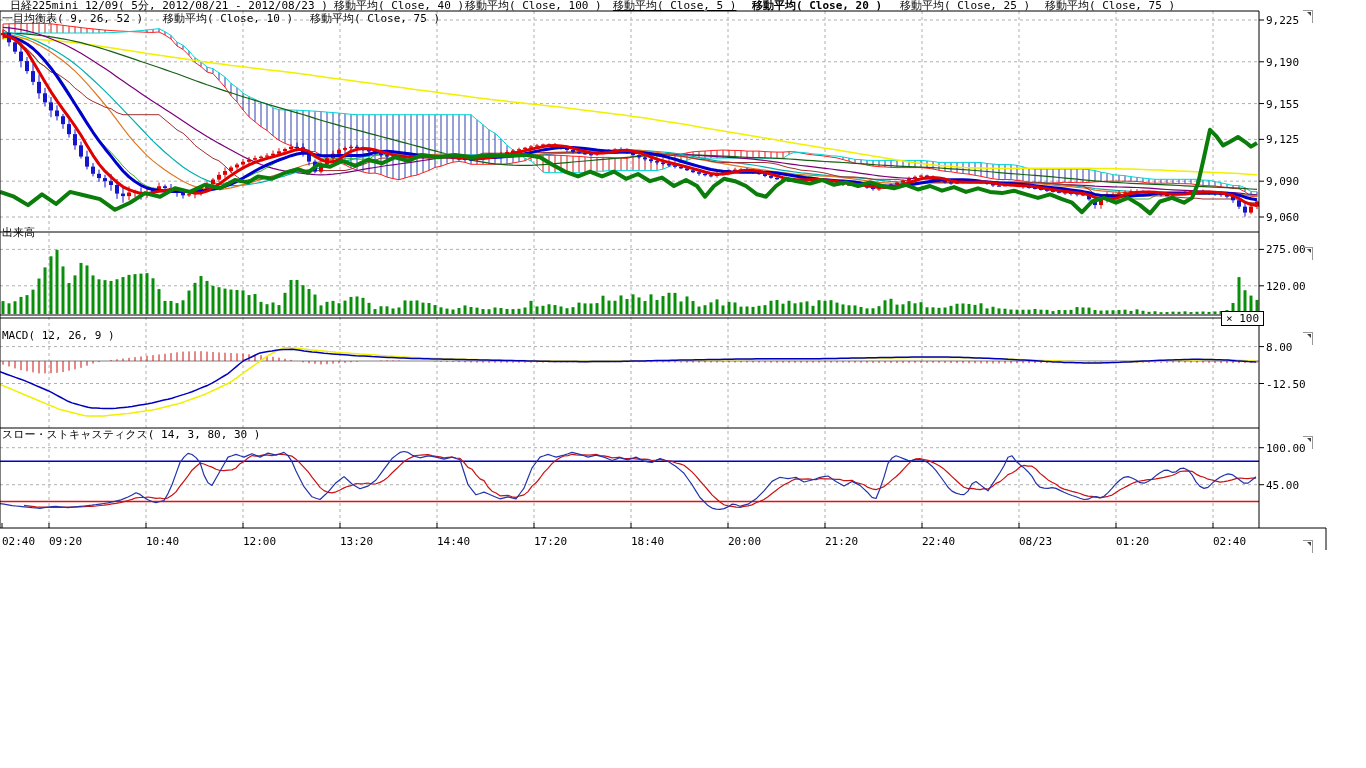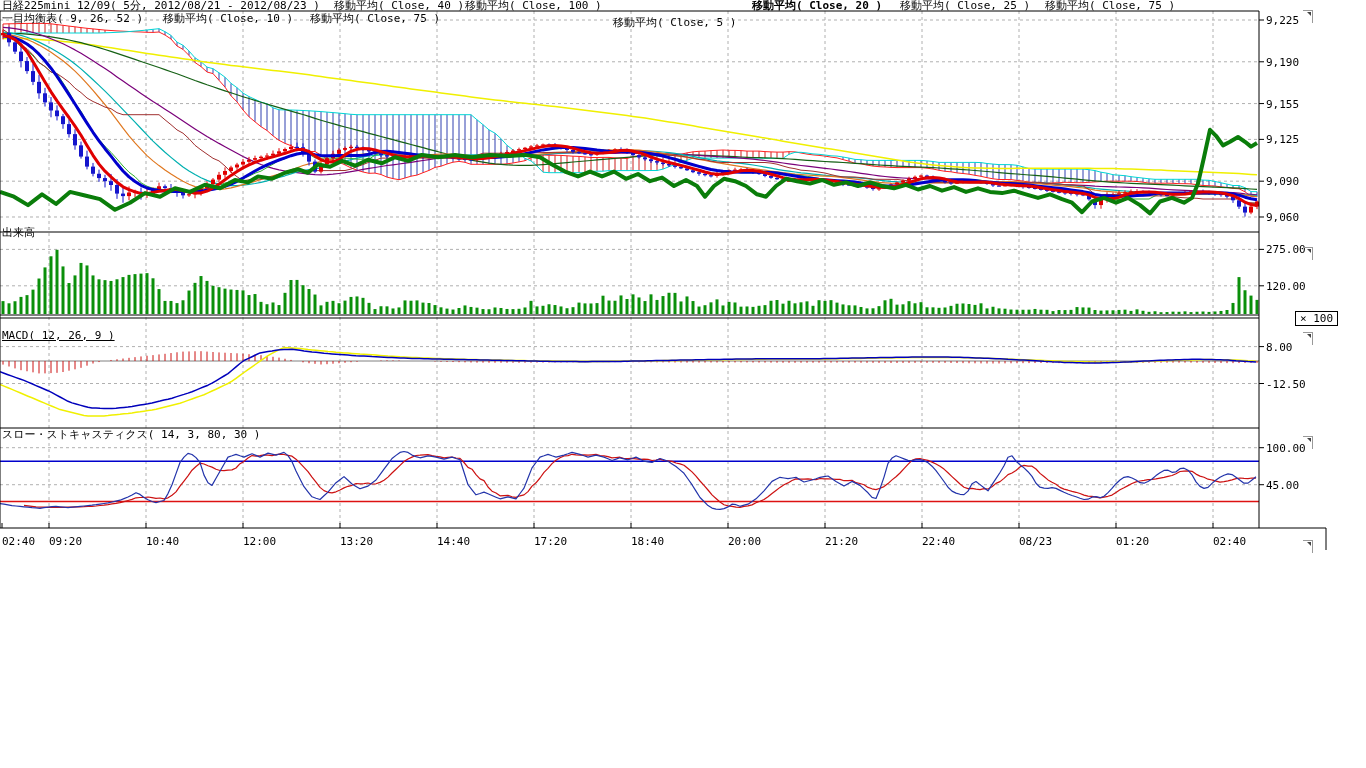--- a/index.html
+++ b/index.html
@@ -1,20 +1,20 @@
 <!DOCTYPE html>
 <html><head>
 <meta charset="utf-8">
 <style>
   html,body{margin:0;padding:0;background:#fff;}
   .screen{position:relative;width:1366px;height:768px;background:#ffffff;overflow:hidden;
           font-family:"DejaVu Sans Mono","Liberation Mono",monospace;}
   .lbl{position:absolute;font-size:11px;line-height:12px;white-space:nowrap;color:#000;}
   svg text{font-family:"DejaVu Sans Mono","Liberation Mono",monospace;}
-  .badge{position:absolute;left:1295px;top:311px;border:1px solid #000;background:#fff;
+  .badge{position:absolute;left:1221px;top:311px;border:1px solid #000;background:#fff;
          font-size:11px;line-height:13px;height:13px;padding:0 4px;}
   .picon{position:absolute;width:9px;height:12px;border-top:1px solid #999;border-right:1px solid #999;background:transparent;}
   .picon i{position:absolute;right:1px;top:1px;width:0;height:0;border-top:4px solid #444;border-left:4px solid transparent;}
   #chart{position:absolute;left:0;top:0;}
 </style>
 </head>
 <body>
 
 <div class="screen">
   <svg id="chart" width="1366" height="560">
@@ -1144,35 +1144,35 @@
       <line x1="922" y1="523" x2="922" y2="528" stroke="#000000" stroke-width="1"></line>
       <text x="922" y="545" font-size="11" fill="#000">22:40</text>
       <line x1="1019" y1="523" x2="1019" y2="528" stroke="#000000" stroke-width="1"></line>
       <text x="1019" y="545" font-size="11" fill="#000">08/23</text>
       <line x1="1116" y1="523" x2="1116" y2="528" stroke="#000000" stroke-width="1"></line>
       <text x="1116" y="545" font-size="11" fill="#000">01:20</text>
       <line x1="1213" y1="523" x2="1213" y2="528" stroke="#000000" stroke-width="1"></line>
       <text x="1213" y="545" font-size="11" fill="#000">02:40</text>
     </svg>
   <div id="hrow1">
-      <span class="lbl" style="left: 2px; top: 0px; text-align: center;">日経225mini 12/09( 5分, 2012/08/21 - 2012/08/23 )</span>
+      <span class="lbl" style="left: 10px; top: 0px; text-align: center;">日経225mini 12/09( 5分, 2012/08/21 - 2012/08/23 )</span>
       <span class="lbl" style="left: 318px; top: 0px; margin-left: 16px;">移動平均( Close, 40 )</span>
       <span class="lbl" style="left: 465px; top: 0px;">移動平均( Close, 100 )</span>
-      <span class="lbl" style="left: 613px; top: 17px;">移動平均( Close, 5 )</span>
+      <span class="lbl" style="left: 613px; top: 0px; text-decoration: underline;">移動平均( Close, 5 )</span>
       <span class="lbl" style="left: 752px; top: 0px; font-weight: bold;">移動平均( Close, 20 )</span>
       <span class="lbl" style="left: 900px; top: 0px;">移動平均( Close, 25 )</span>
       <span class="lbl" style="left: 1045px; top: 0px;">移動平均( Close, 75 )</span>
     </div>
   <div id="hrow2">
       <span class="lbl" style="left: 2px; top: 13px;">一目均衡表( 9, 26, 52 )</span>
       <span class="lbl" style="left: 163px; top: 13px;">移動平均( Close, 10 )</span>
       <span class="lbl" style="left: 310px; top: 13px;">移動平均( Close, 75 )</span>
     </div>
   <div class="lbl" style="left:2px;top:227px;">出来高</div>
-  <div class="lbl" style="left:2px;top:330px;text-decoration:underline;">MACD( 12, 26, 9 )</div>
+  <div class="lbl" style="left:2px;top:330px;">MACD( 12, 26, 9 )</div>
   <div class="lbl" style="left:2px;top:429px;">スロー・ストキャスティクス( 14, 3, 80, 30 )</div>
   <div class="badge">× 100</div>
   <div id="icons">
       <div class="picon" style="left: 1303px; top: 10px;">
         <i></i>
       </div>
       <div class="picon" style="left: 1303px; top: 247px;">
         <i></i>
       </div>
       <div class="picon" style="left: 1303px; top: 332px;">

